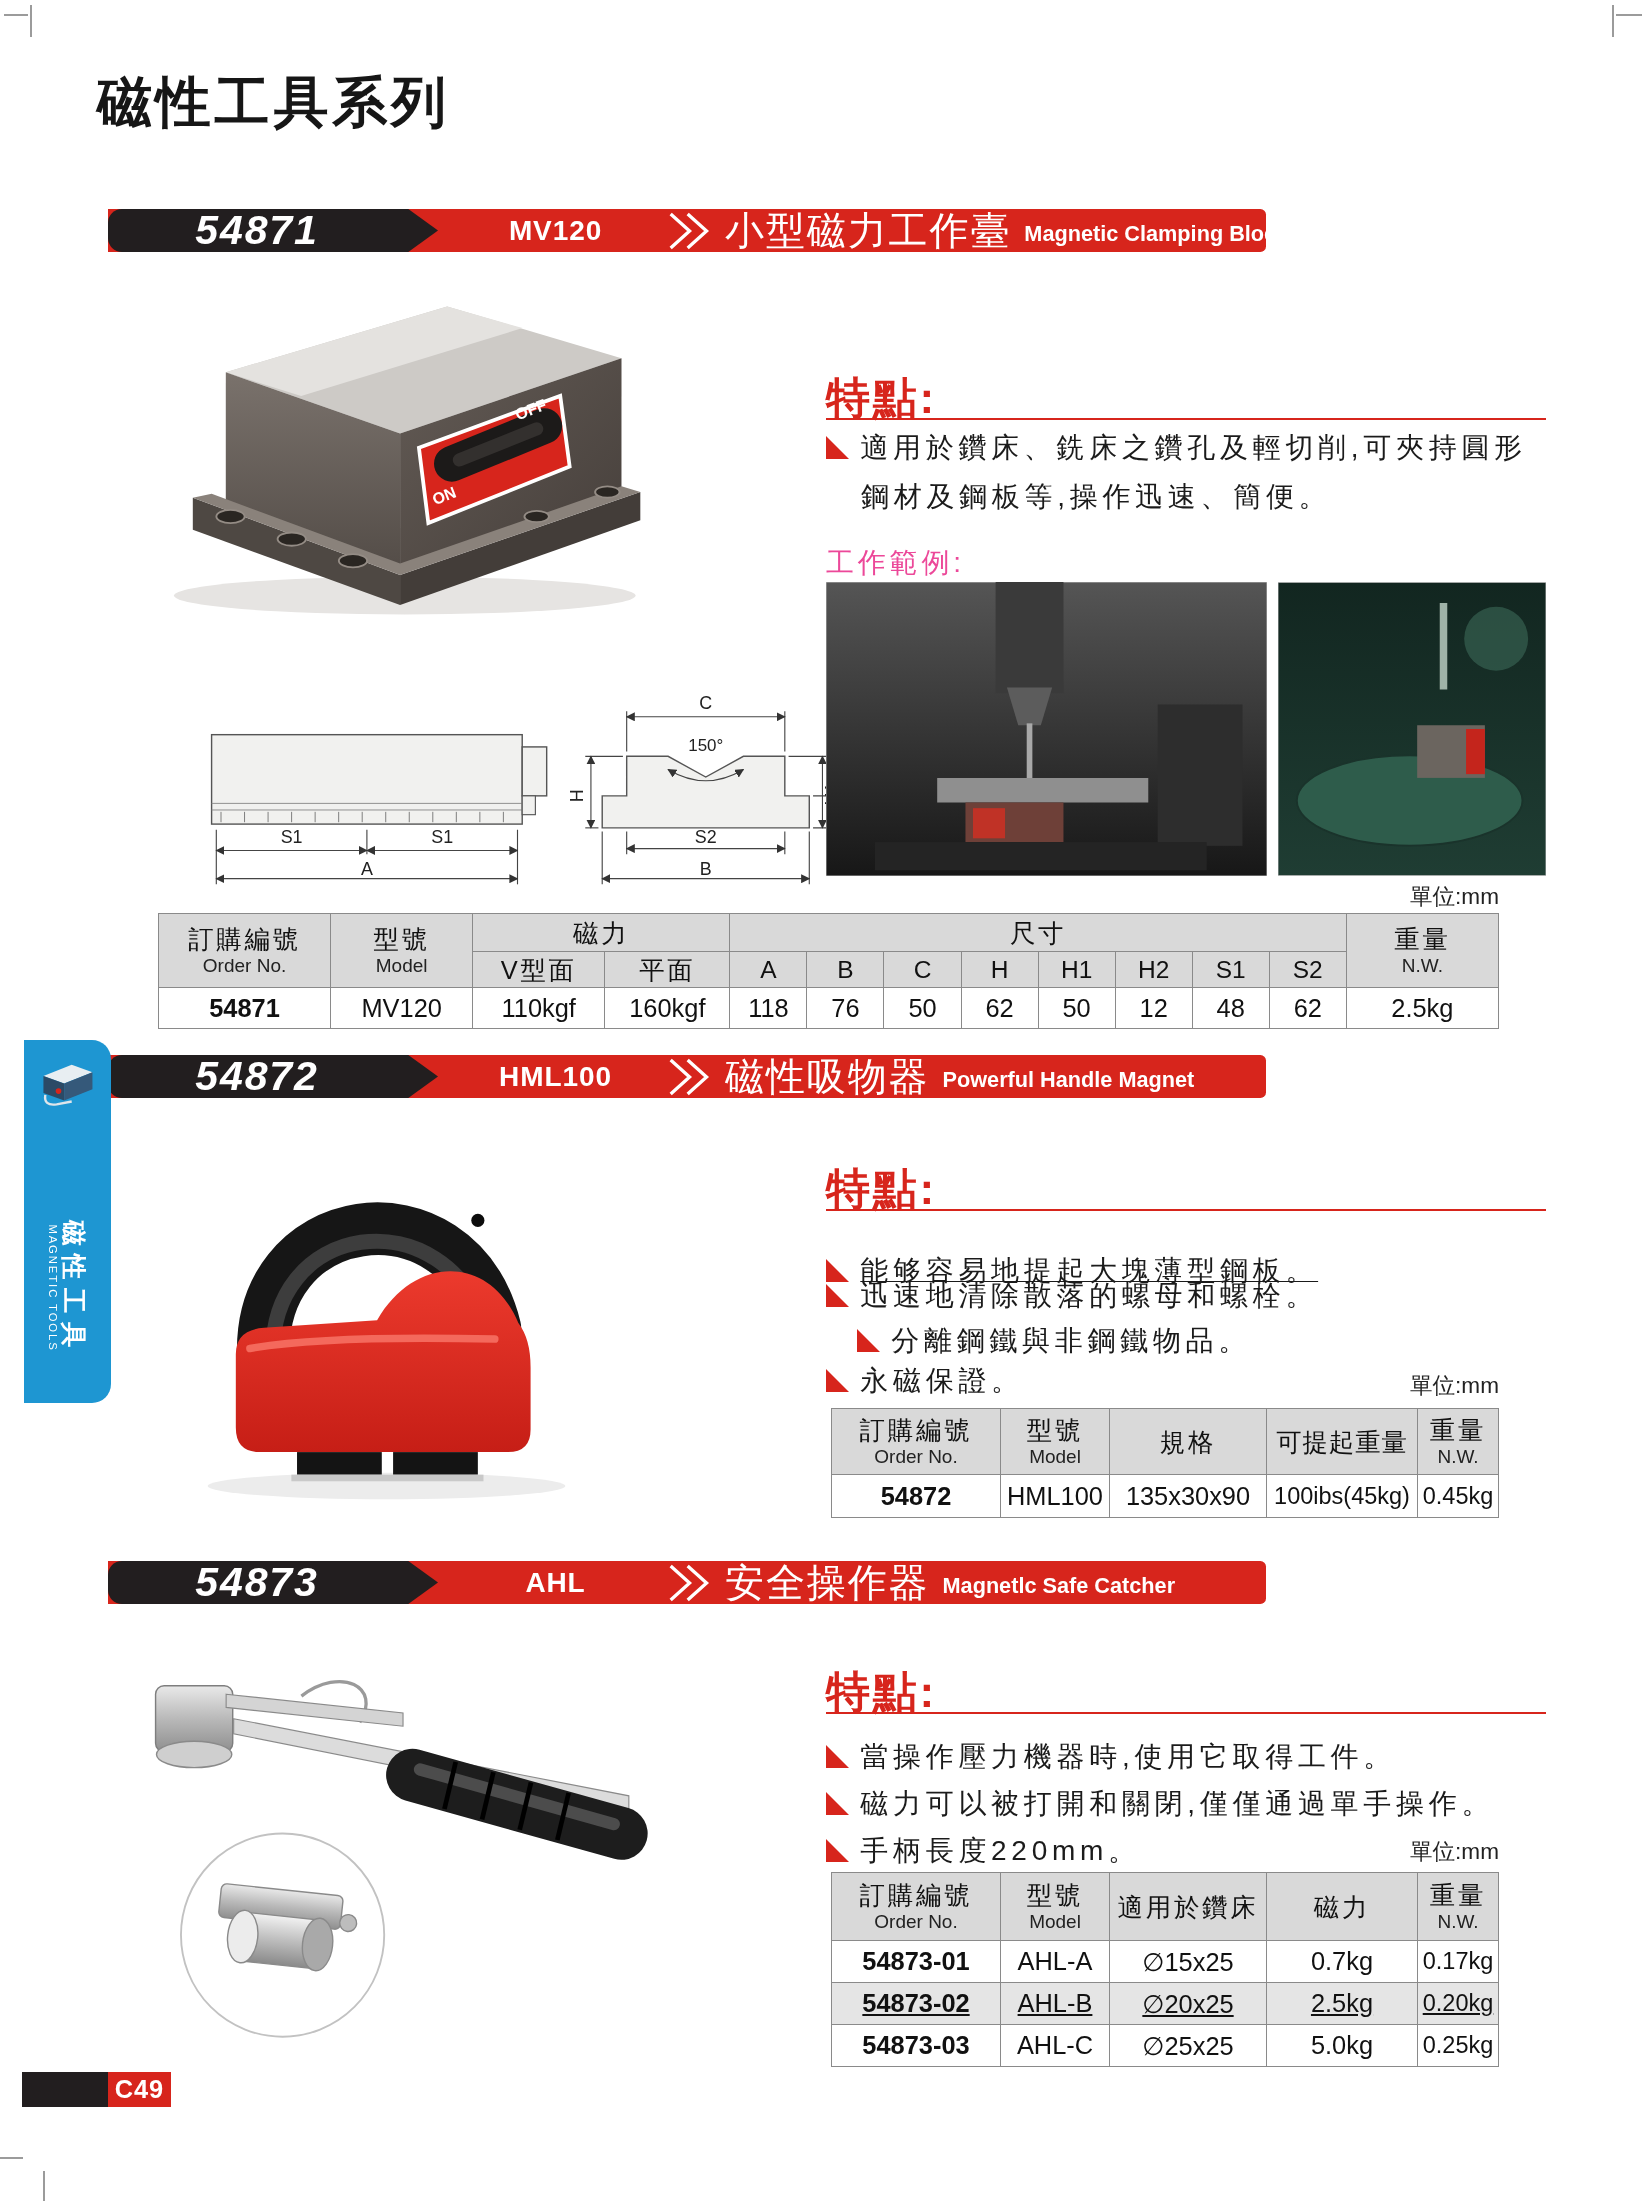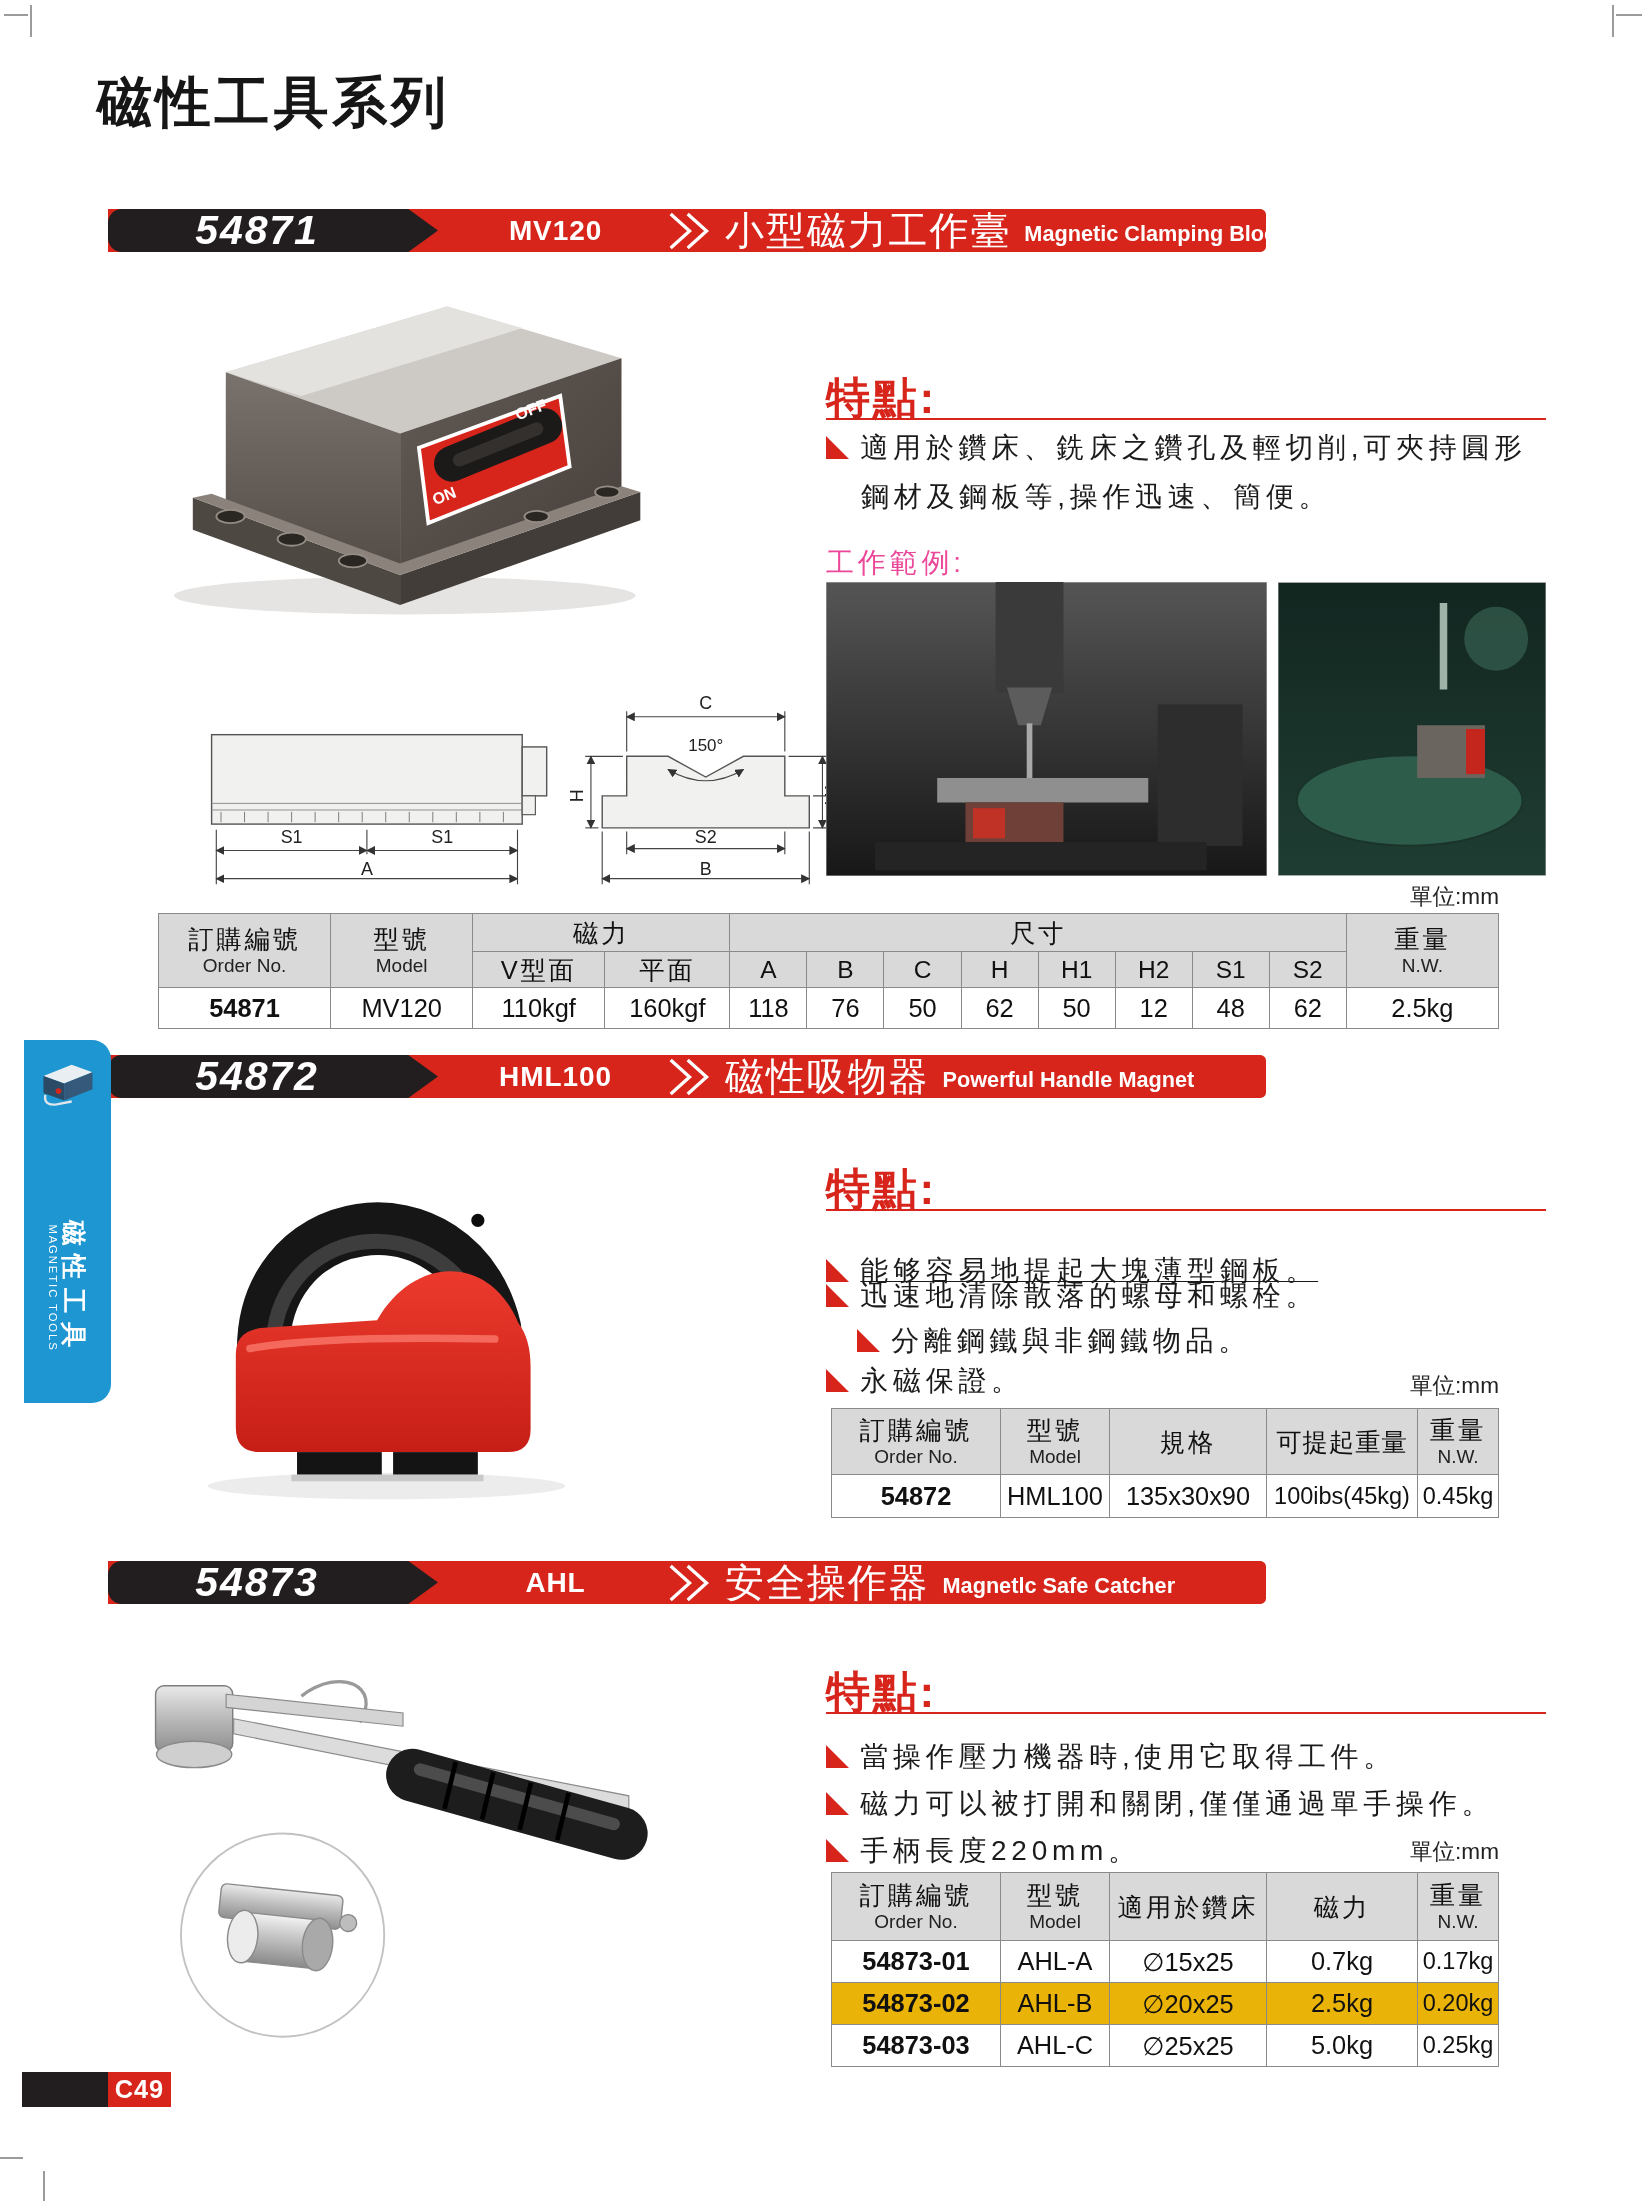--- a/index.html
+++ b/index.html
@@ -64,21 +64,21 @@
     border:0.9px solid #8a8a8a; text-align:center; vertical-align:middle; padding:0; overflow:hidden;
   }
   table.spec { border:1.9px solid #5a5a5a;padding-left:11px; }
   table.spec th { background:#d9d9d9; font-weight:normal; }
   .hzh { font-size:25.4px; letter-spacing:2.8px; color:#111; display:block; line-height:32px; }
   .hen { font-size:19px; color:#222; display:block; line-height:22.6px; }
   .hdim { font-size:24.5px; font-weight:bold; color:#111; }
   td.val { font-size:25.4px; color:#111; }
   td.val.bold { font-weight:bold; }
   td.val.sm { font-size:23.5px; }
-  tr.striped td { background:#eab308; }
+  tr.striped td { background:#e5e5e5;text-decoration:underline; }
 
   
   .side-tab {
     position:absolute; left:23.5px; top:1040px; width:87px; height:363px;
     background:#1e96d2; border-radius:0 19px 19px 0;
   }
   .side-tab .thumb { position:absolute; left:10.4px; top:17px; }
   .tab-rot-wrap {
     position:absolute; left:0; top:132px; width:87px; height:231px;
     display:flex; align-items:center; justify-content:center;

